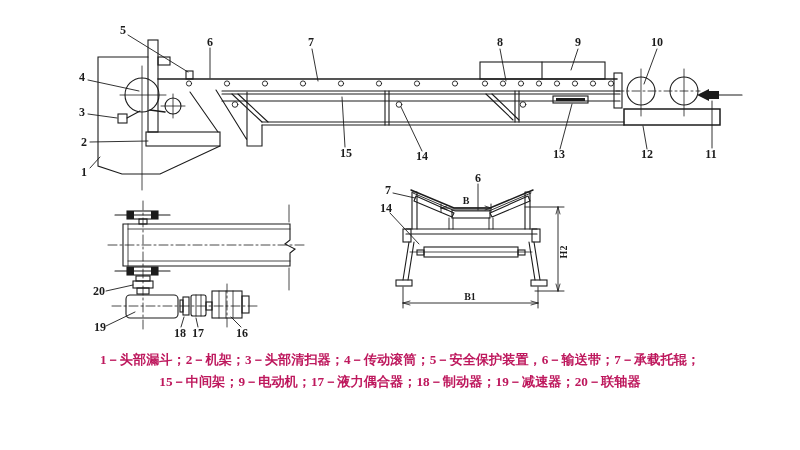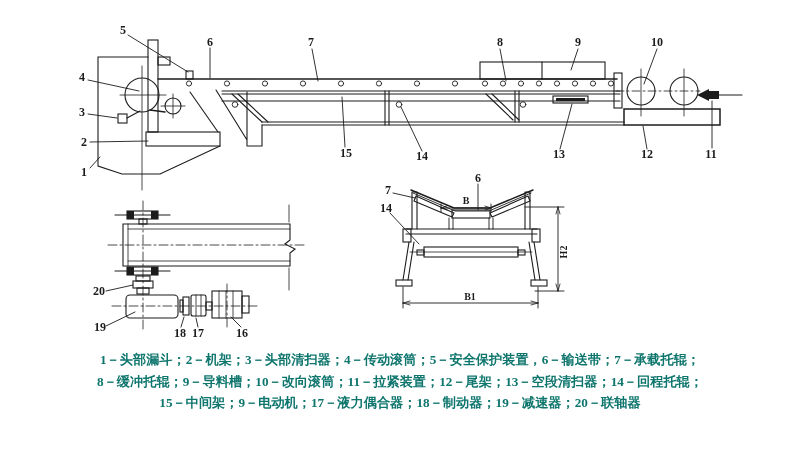--- a/index.html
+++ b/index.html
@@ -3,21 +3,21 @@
 <meta charset="utf-8">
 <style>
   html,body{margin:0;padding:0;background:#fff;}
   .stage{position:relative;width:800px;height:450px;background:#ffffff;overflow:hidden;
          font-family:"Liberation Serif","DejaVu Serif",serif;}
   svg{position:absolute;left:0;top:0;}
   svg text{font-family:"Liberation Serif","DejaVu Serif",serif;font-weight:bold;fill:#1c1c1c;}
   .callout{font-size:12px;}
   .dim{font-size:10px;}
   .caption{position:absolute;left:0;top:349px;width:800px;text-align:center;
-           color:#0f766e;font-size:13.2px;line-height:21.5px;font-weight:600;}
+           color:#be185d;font-size:13.2px;line-height:21.5px;font-weight:600;}
   .caption p{margin:0;}
 </style>
 </head>
 <body>
 
 <div class="stage">
 
 <svg width="800" height="450" viewBox="0 0 800 450">
   <g stroke="#1c1c1c" stroke-width="1.1" fill="none" stroke-linecap="round">
 
@@ -302,17 +302,16 @@
         <text class="dim" x="466" y="204">B</text>
         <text class="dim" x="470" y="300">B1</text>
         <text class="dim" x="567" y="252" transform="rotate(-90 567,252)">H2</text>
       </g>
     </g>
   </g>
 </svg>
 
 <div class="caption">
   <p>1－头部漏斗；2－机架；3－头部清扫器；4－传动滚筒；5－安全保护装置，6－输送带；7－承载托辊；</p>
-  <p>8－缓冲托辊；9－导料槽；10－改向滚筒；11－拉紧装置；12－尾架；13－空段清扫器；14－回程托辊；</p>
   <p>15－中间架；9－电动机；17－液力偶合器；18－制动器；19－减速器；20－联轴器</p>
 </div>
 
 </div>
 
 </body></html>

